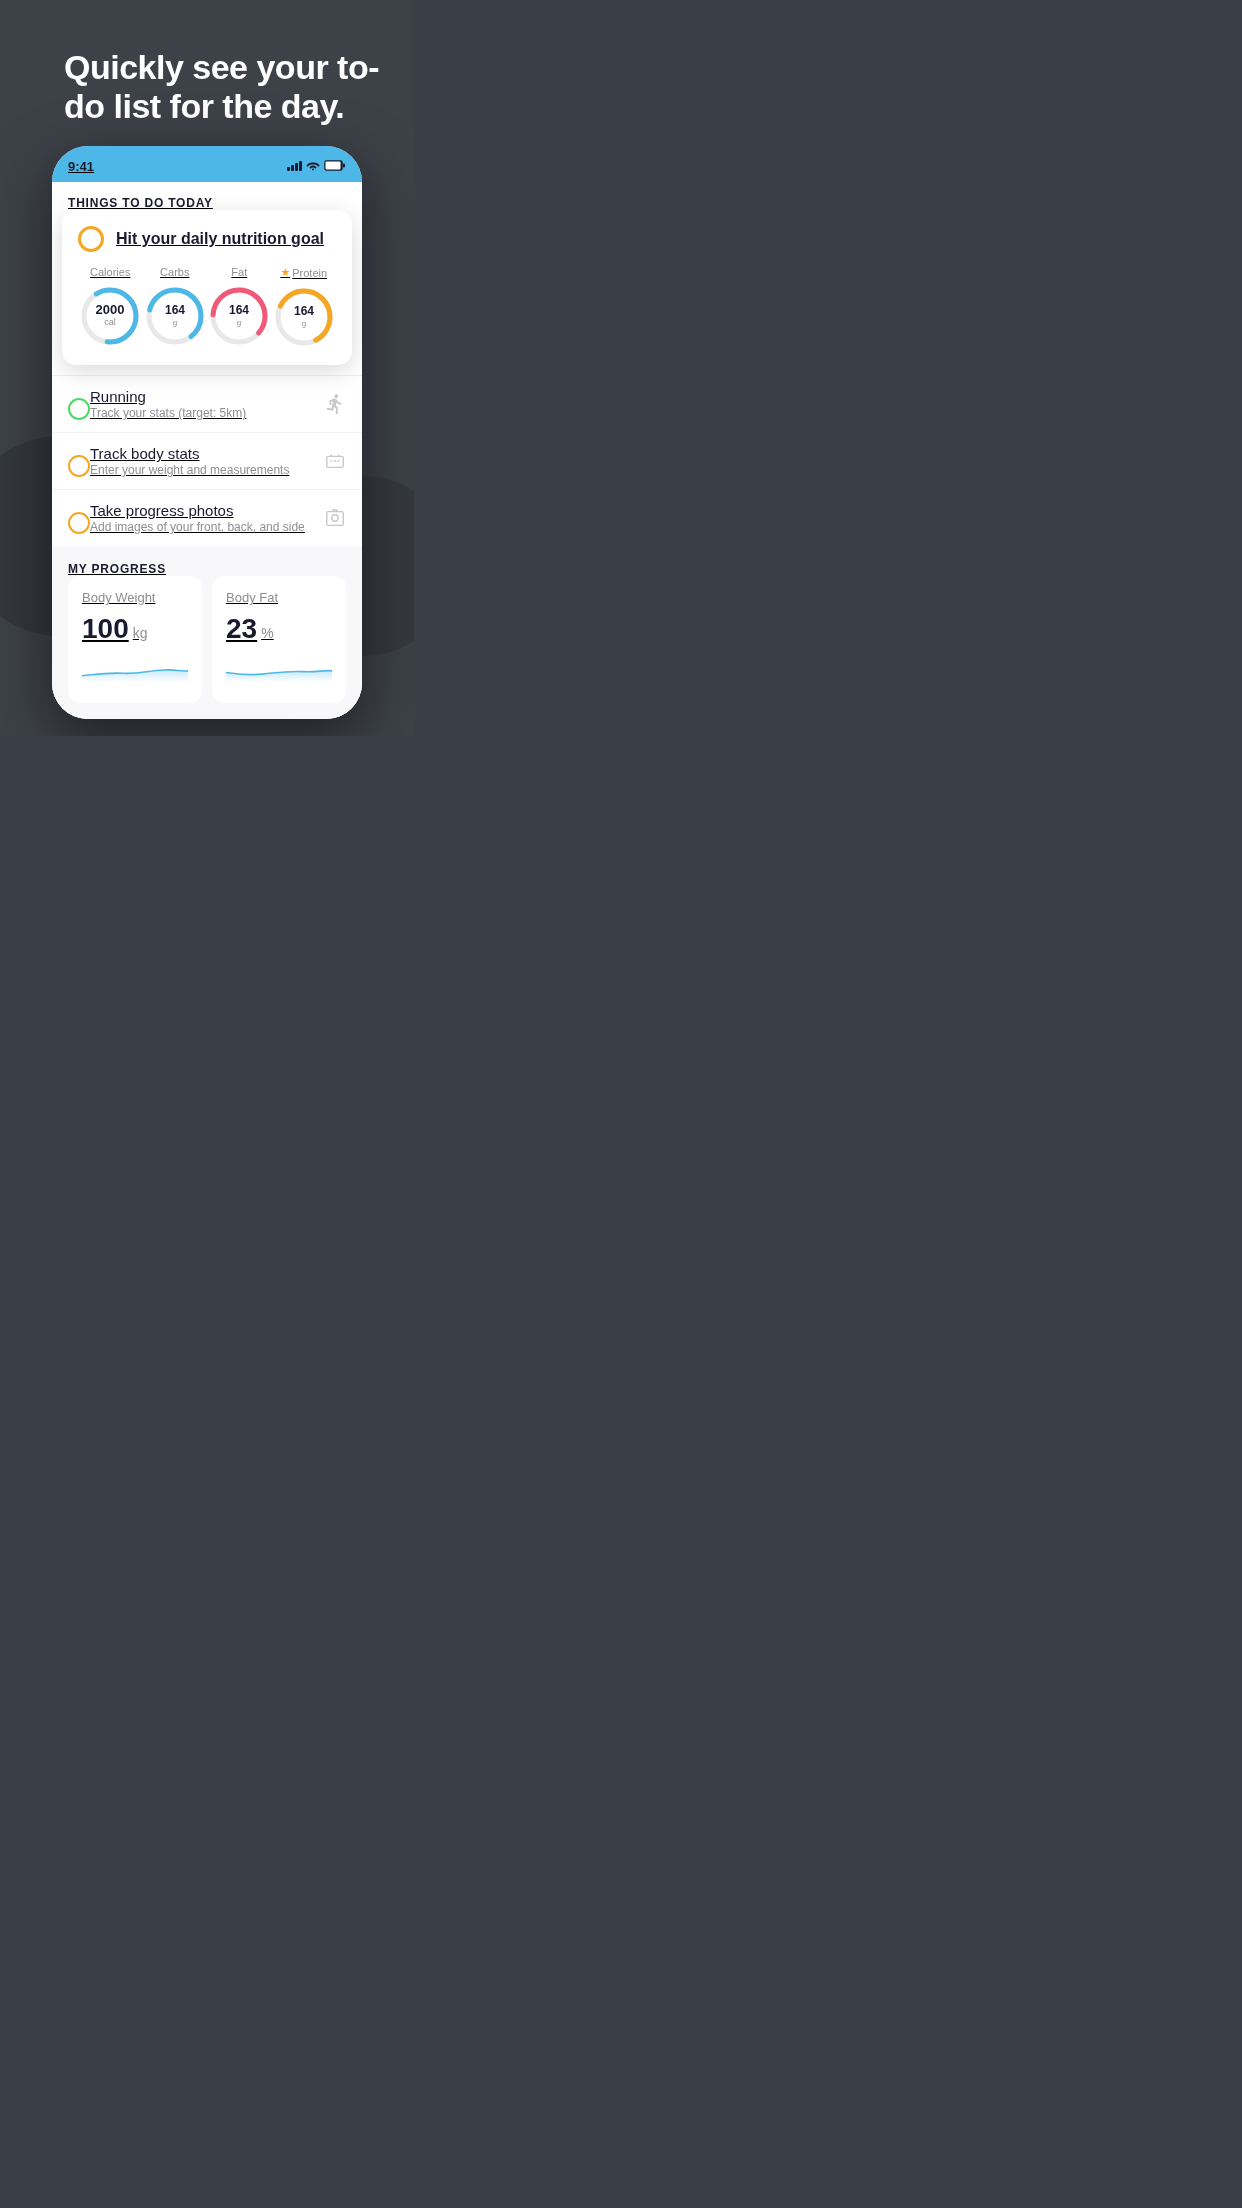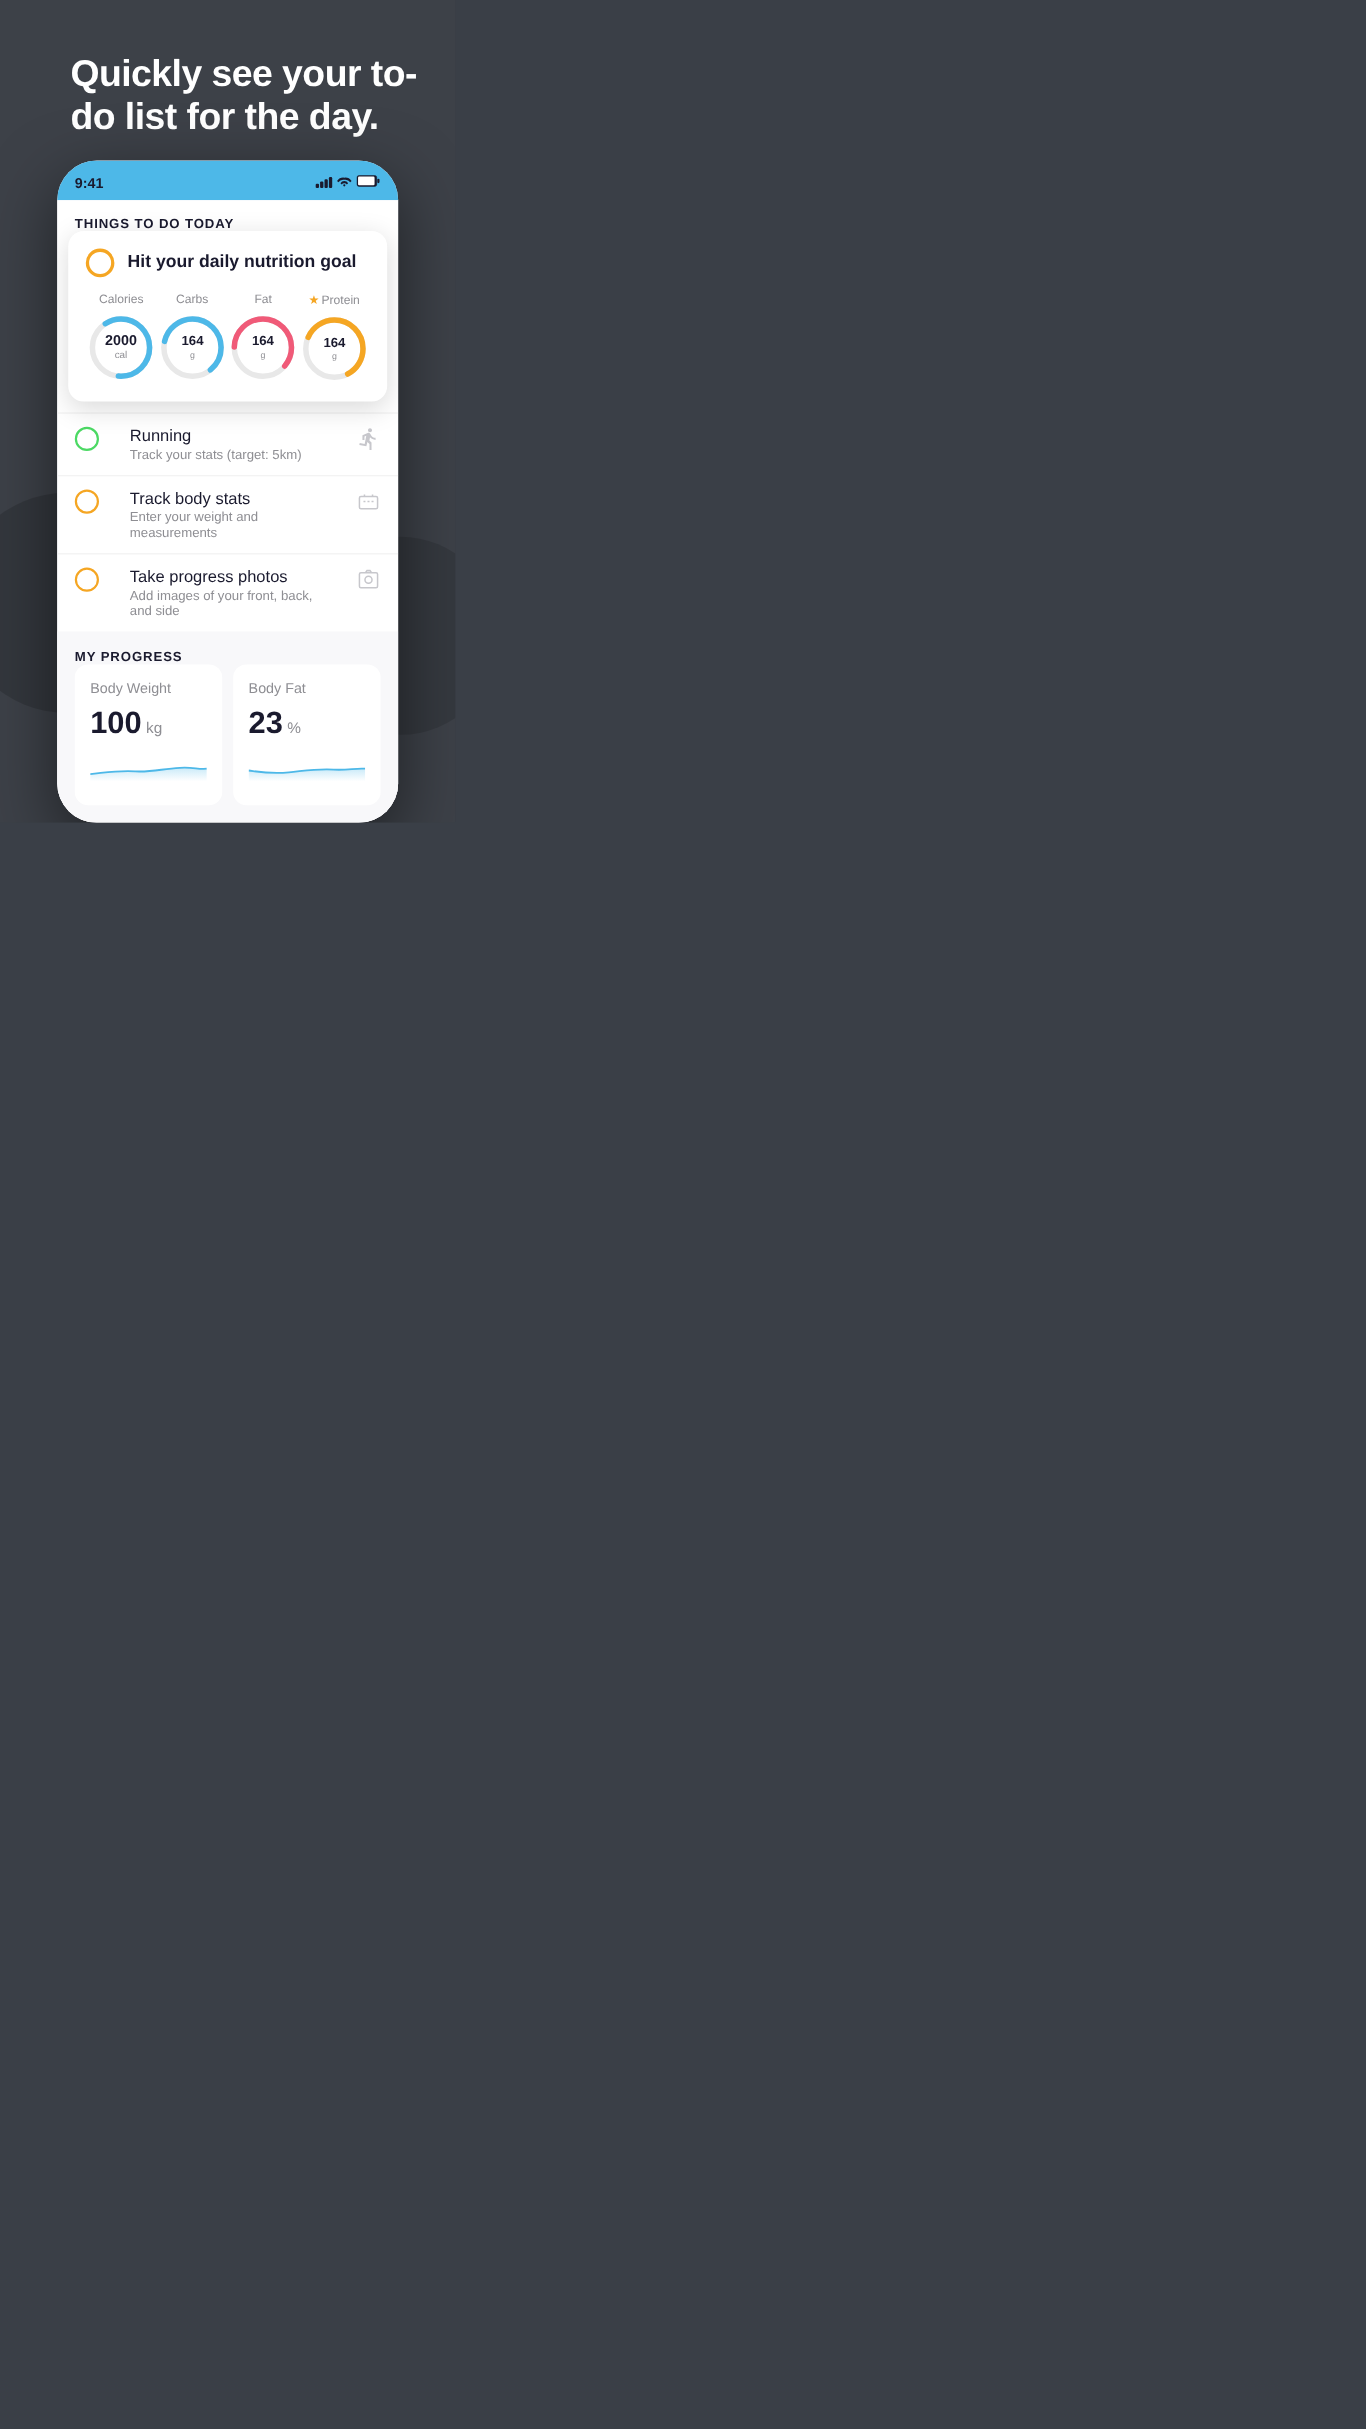--- a/index.html
+++ b/index.html
@@ -31,20 +31,21 @@
       line-height: 1.15;
       letter-spacing: -0.5px;
       margin-left: 32px;
     }
 
     
     .phone-container {
       position: relative;
       margin: 0 auto;
       width: 310px;
+      text-decoration: underline;
     }
 
     .phone {
       width: 310px;
       border-radius: 36px;
       background: #f2f2f7;
       overflow: hidden;
       box-shadow: 0 20px 60px rgba(0,0,0,0.5);
       position: relative;
       z-index: 2;
@@ -215,24 +216,24 @@
       fill: #1a1a2e;
     }
     .circle-value-sub {
       font-size: 9px;
       fill: #8e8e93;
     }
 
     
     .todo-item {
       display: flex;
-      align-items: flex-start;
+      align-items: flex-end;
       padding: 12px 16px;
       border-top: 1px solid #f0f0f0;
-      gap: 28px;
+      gap: 0;
     }
 
     .todo-circle {
       width: 22px;
       height: 22px;
       border-radius: 50%;
       flex-shrink: 0;
     }
     .todo-circle.green { border: 2.5px solid #4cd964; }
     .todo-circle.yellow { border: 2.5px solid #f5a623; }

